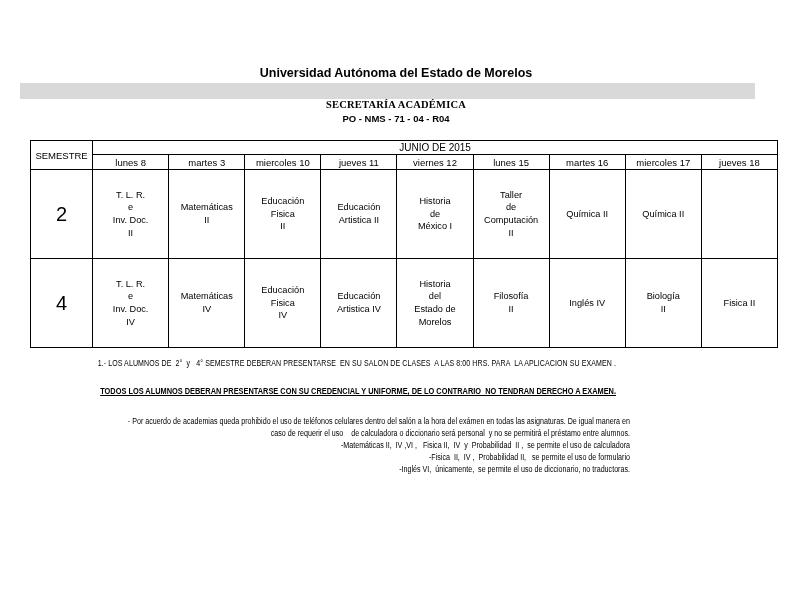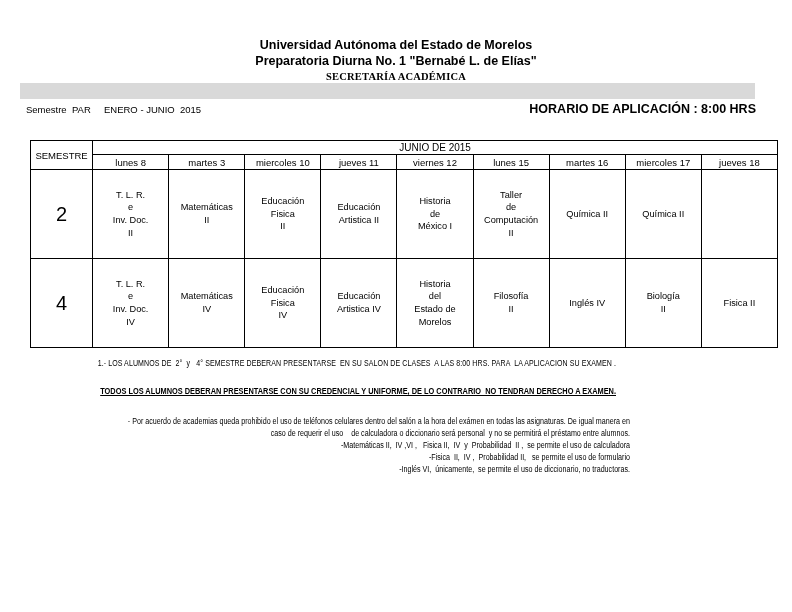--- a/index.html
+++ b/index.html
@@ -22,21 +22,21 @@
   }
 
   
   .hdr-line {
     text-align: center;
     font-weight: bold;
     line-height: 1.12;
   }
   .hdr-univ {
     font-size: 12.5px;
-    padding-top: 38px;
+    padding-top: 66px;
   }
   .hdr-prepa {
     font-size: 12.5px;
     padding-top: 2px;
   }
   .hdr-secre {
     font-family: "Liberation Serif", serif;
     font-size: 10.5px;
     letter-spacing: 0.2px;
     padding-top: 3px;
@@ -166,24 +166,20 @@
 
 <div class="page">
 
   <div class="title-band"></div>
 
   <div class="hdr-line hdr-univ">Universidad Autónoma del Estado de Morelos</div>
   <div class="hdr-line hdr-prepa">Preparatoria Diurna No. 1 "Bernabé L. de Elías"</div>
   <div class="hdr-line hdr-secre">SECRETARÍA ACADÉMICA</div>
   <div class="hdr-line hdr-code">PO - NMS - 71 - 04 - R04</div>
 
-  <div class="info-row">
-    <div class="semestre-txt">Semestre  PAR     ENERO - JUNIO  2015</div>
-    <div class="horario-txt">HORARIO DE APLICACIÓN : 8:00 HRS</div>
-  </div>
 
   <table class="cal-table">
     <colgroup>
       <col style="width:62px">
       <col style="width:76px">
         <col style="width:76px">
         <col style="width:76px">
       <col style="width:76px">
         <col style="width:76px">
         <col style="width:76px">

